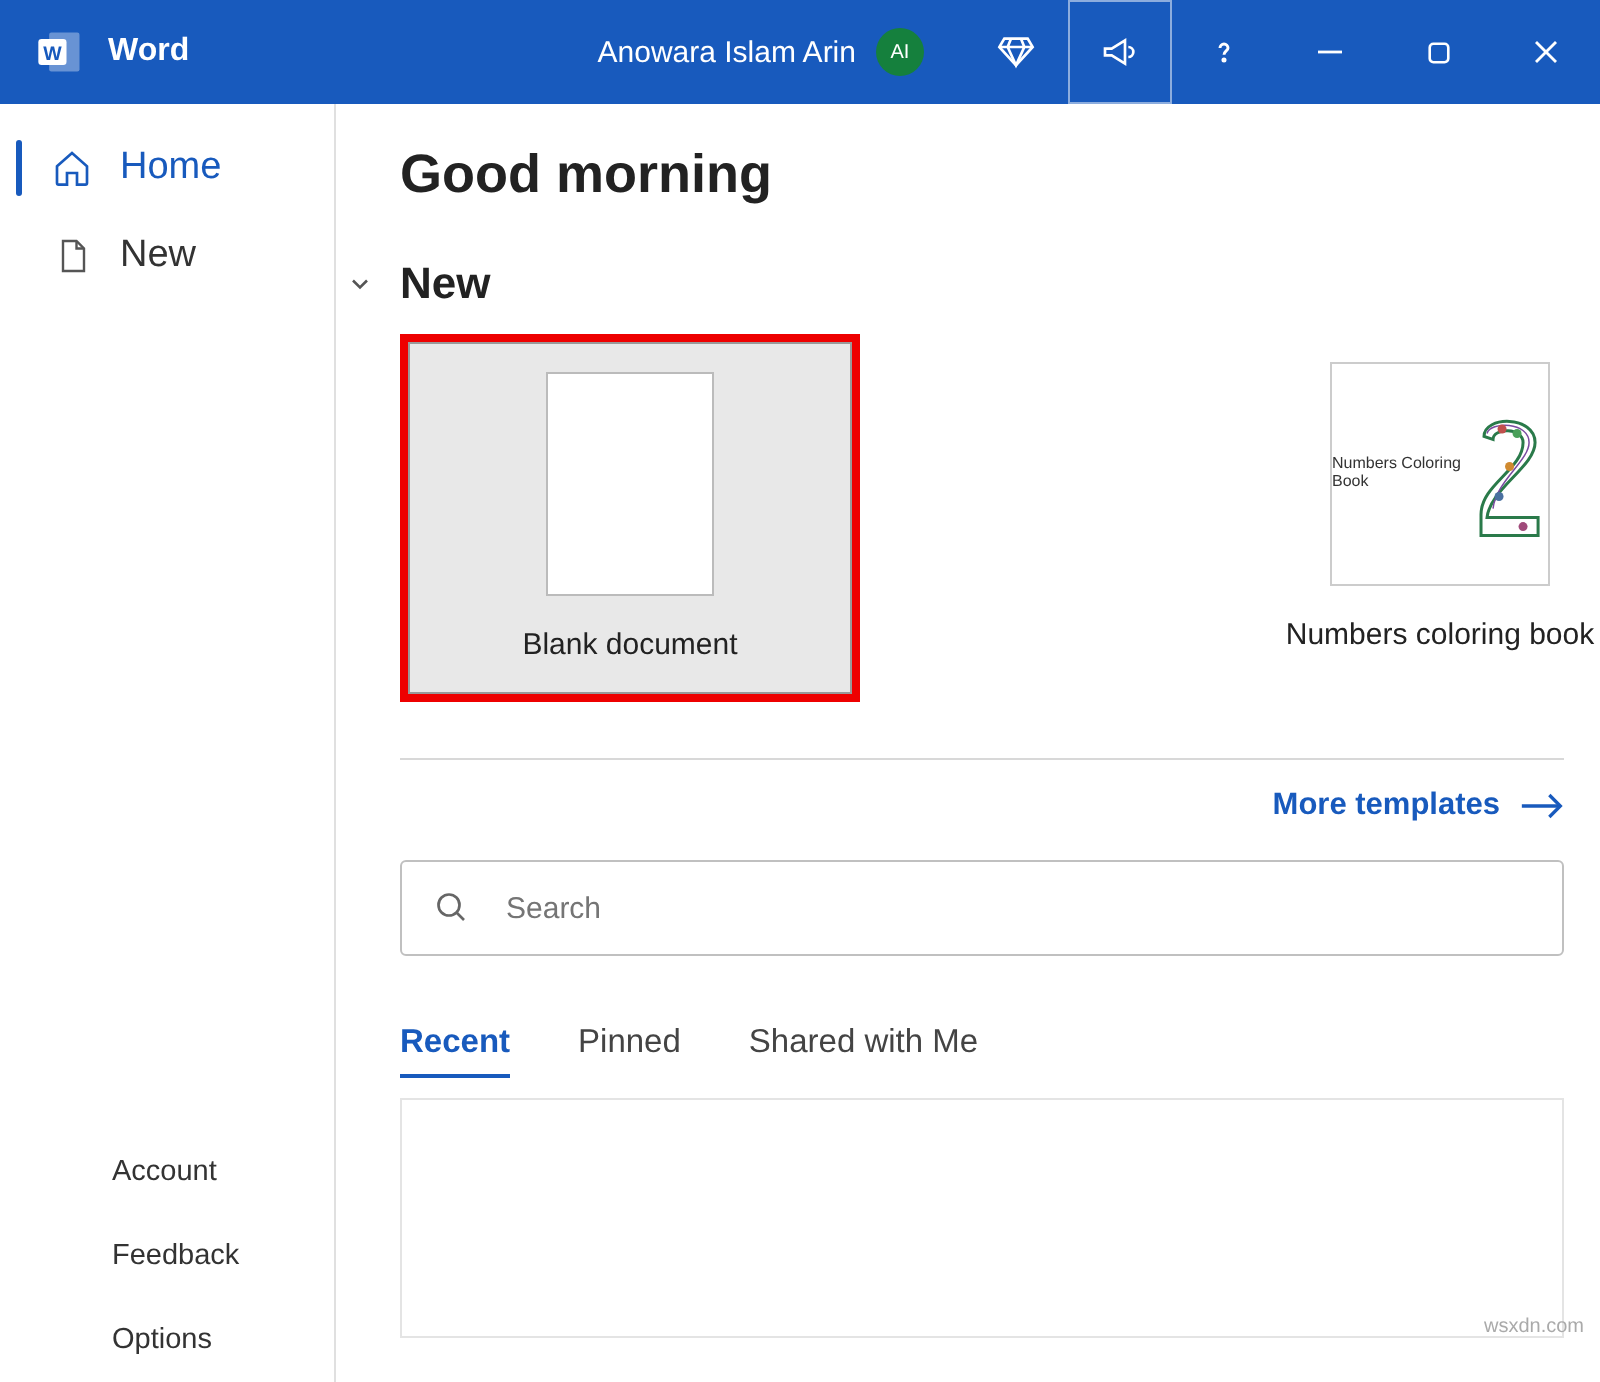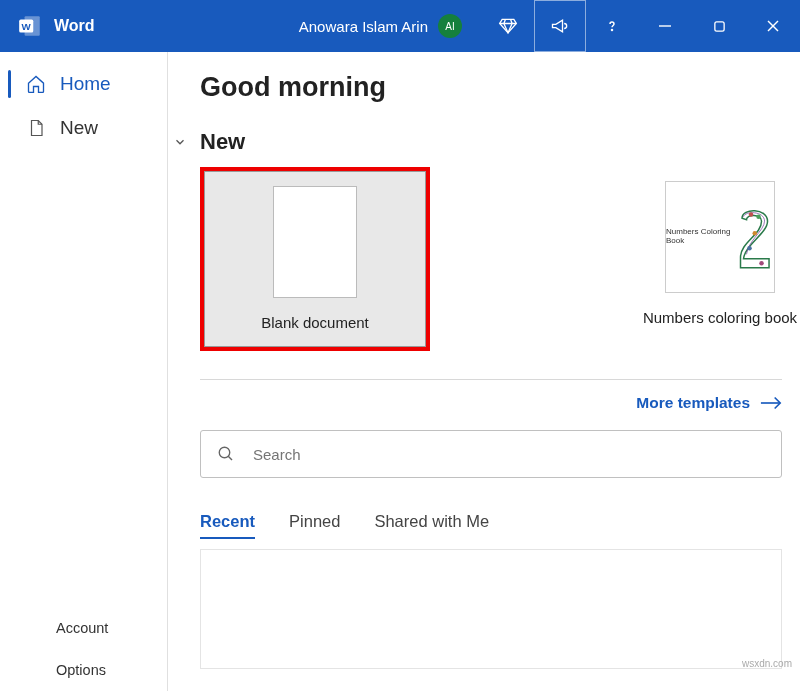--- a/index.html
+++ b/index.html
@@ -125,20 +125,23 @@
             <path d="M15 2v5h5"></path>
           </svg>
       </span>
       <span>New</span>
     </div>
     <div class="side-spacer"></div>
     <div class="side-bottom">
         <span>Account</span>
       </div>
     <div class="side-bottom">
+        <span>Feedback</span>
+      </div>
+    <div class="side-bottom">
         <span>Options</span>
       </div>
   </div>
 
   <div class="main">
     <div class="greeting">Good morning</div>
 
     <div class="section-head">
       <span class="chev">
         <svg width="14" height="14" viewBox="0 0 24 24" fill="none" stroke="#555" stroke-width="2.2">

